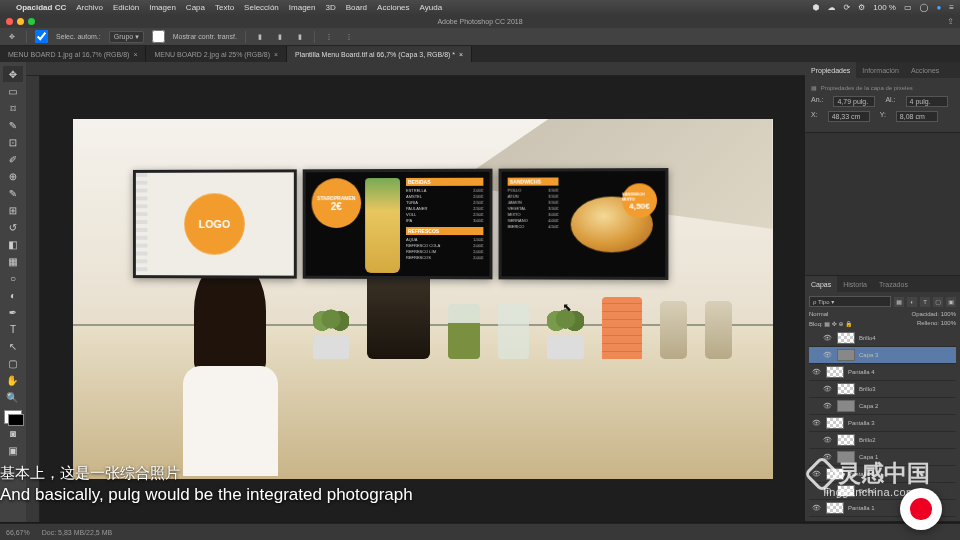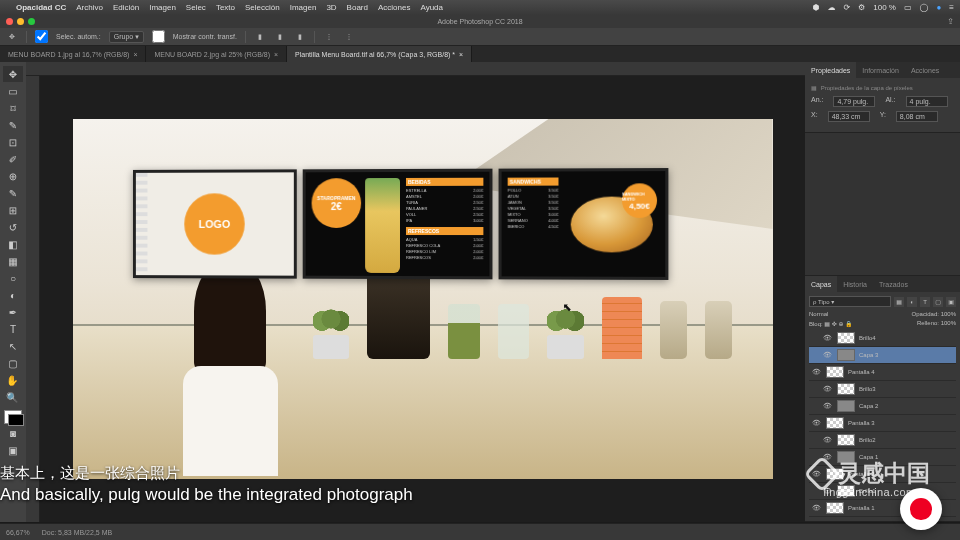--- a/index.html
+++ b/index.html
@@ -100,21 +100,21 @@
 </style>
 </head>
 <body>
 
 <div class="mac-bar">
   <span class="apple"></span>
   <b>Opacidad CC</b>
   <span>Archivo</span>
   <span>Edición</span>
   <span>Imagen</span>
-  <span>Selec</span>
+  <span>Capa</span>
   <span>Texto</span>
   <span>Selección</span>
   <span>Imagen</span>
   <span>3D</span>
   <span>Board</span>
   <span>Acciones</span>
   <span>Ayuda</span>
   <span class="spacer"></span>
   <span class="status">
     <span>⬢</span>

